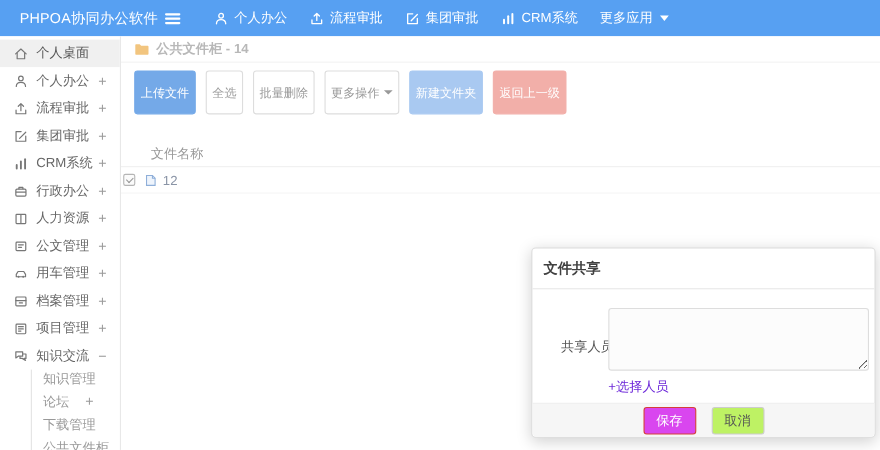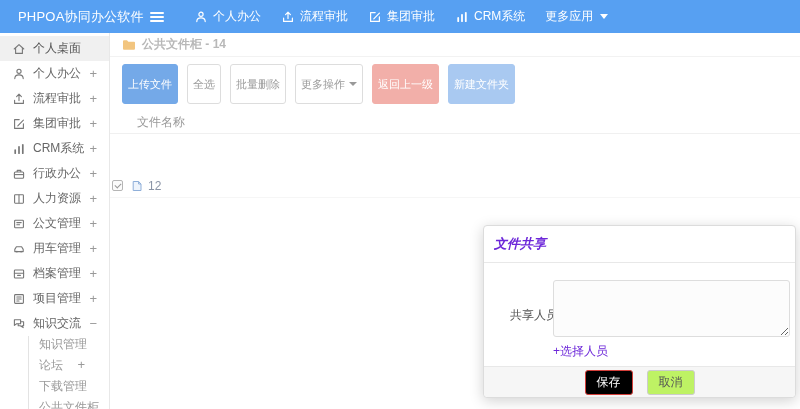--- a/index.html
+++ b/index.html
@@ -33,35 +33,35 @@
   
   .content { flex:1; background:#fff; position:relative; }
   .breadcrumb { height:24px; display:flex; align-items:center; gap:6px; padding-left:12px; border-bottom:1px solid #f2f2f2; color:#b8b8b8;font-weight:bold; }
   .toolbar { display:flex; gap:9px; padding:7px 12px 8px; align-items:center; }
   .btn { height:40px; display:inline-flex; align-items:center; gap:4px; padding:0 5px; font-size:11px; border-radius:3px; border:1px solid transparent; cursor:pointer; background:#fff; white-space:nowrap; }
   .btn-upload { background:#74a9e8; border-color:#74a9e8; color:#fff; }
   .btn-plain { background:#fff; border-color:#ddd; color:#999; }
   .btn-newfolder { background:#a9c9f1; border-color:#a9c9f1; color:#fff; }
   .btn-back { background:#f2afa9; border-color:#f2afa9; color:#fff; }
   .caret-gray { width:0; height:0; border-left:4px solid transparent; border-right:4px solid transparent; border-top:4px solid #999; }
-  .thead { height:22px; margin-top:0; display:flex; align-items:center; padding-left:27px; color:#999; border-bottom:1px solid #f0f0f0; }
-  .file-row { height:24px; display:flex; align-items:center; padding-left:2px; border-bottom:1px solid #f6f6f6; color:#8a94a6;margin-top:40px; }
+  .thead { height:22px; margin-top:18px; display:flex; align-items:center; padding-left:27px; color:#999; border-bottom:1px solid #f0f0f0; }
+  .file-row { height:24px; display:flex; align-items:center; padding-left:2px; border-bottom:1px solid #f6f6f6; color:#8a94a6; }
   .checkbox { width:11px; height:11px; border:1px solid #b5b5b5; border-radius:2px; background:#fbfbfb; position:relative; margin-right:7px; cursor:pointer; flex:none; }
   .checkbox.checked:after { content:""; position:absolute; left:2px; top:2px; width:5px; height:3px; border-left:1.5px solid #999; border-bottom:1.5px solid #999; transform:rotate(-45deg); }
   .file-row .fic { margin-right:4px; }
 
   
   .modal { position:absolute; left:483px; top:225px; width:313px; height:173px; background:#fff; border:1px solid #dcdcdc; border-radius:4px; box-shadow:0 3px 14px rgba(0,0,0,0.18); display:flex; flex-direction:column; z-index:10; }
-  .modal-header { height:37px; flex:none; display:flex; align-items:center; padding:0 10px; border-bottom:1px solid #e8e8e8; font-size:13px; font-weight:bold; color:#6d28d9;font-style:italic; }
+  .modal-header { height:37px; flex:none; display:flex; align-items:center; padding:0 10px; border-bottom:1px solid #e8e8e8; font-size:13px; font-weight:bold; color:#404040; }
   .modal-body { flex:1; position:relative;text-decoration:underline; }
   .share-label { position:absolute; left:26px; top:44px; color:#555; }
   .share-textarea { position:absolute; left:69px; top:17px; width:237px; height:57px; border:1px solid #ddd; border-radius:3px; background:#fcfcfc; resize:both; font-family:inherit; font-size:12px; padding:4px; color:#555; }
   .select-link { position:absolute; left:69px; top:80px; color:#6d28d9; text-decoration:none; cursor:pointer; }
   .modal-footer { height:31px; flex:none; background:#f6f6f6; border-top:1px solid #e8e8e8; border-radius:0 0 4px 4px; display:flex; align-items:center; justify-content:center; gap:14px; }
-  .btn-save { background:#000000; border:1px solid #d43f3a; color:#fff; padding:3px 11px; border-radius:3px; font-size:12px; cursor:pointer; }
+  .btn-save { background:#d946ef; border:1px solid #d43f3a; color:#fff; padding:3px 11px; border-radius:3px; font-size:12px; cursor:pointer; }
   .btn-cancel { background:#bef264; border:1px solid #ccc; color:#555; padding:3px 11px; border-radius:3px; font-size:12px; cursor:pointer; }
 
   svg { vertical-align:middle; }
 </style>
 </head>
 <body>
 
 <div class="app">
 
   <div class="navbar">
@@ -249,22 +249,22 @@
       </div>
 
       <div class="toolbar">
         <button class="btn btn-upload">上传文件</button>
         <button class="btn btn-plain">全选</button>
         <button class="btn btn-plain">批量删除</button>
         <button class="btn btn-plain">
           <span>更多操作</span>
           <span class="caret-gray"></span>
         </button>
+        <button class="btn btn-newfolder">新建文件夹</button>
         <button class="btn btn-back">返回上一级</button>
-        <button class="btn btn-newfolder">新建文件夹</button>
       </div>
 
       <div class="thead">
         <span>文件名称</span>
       </div>
 
       <div class="file-row">
         <span class="checkbox checked"></span>
         <span class="fic">
           <svg width="14" height="14" viewBox="0 0 14 14">

